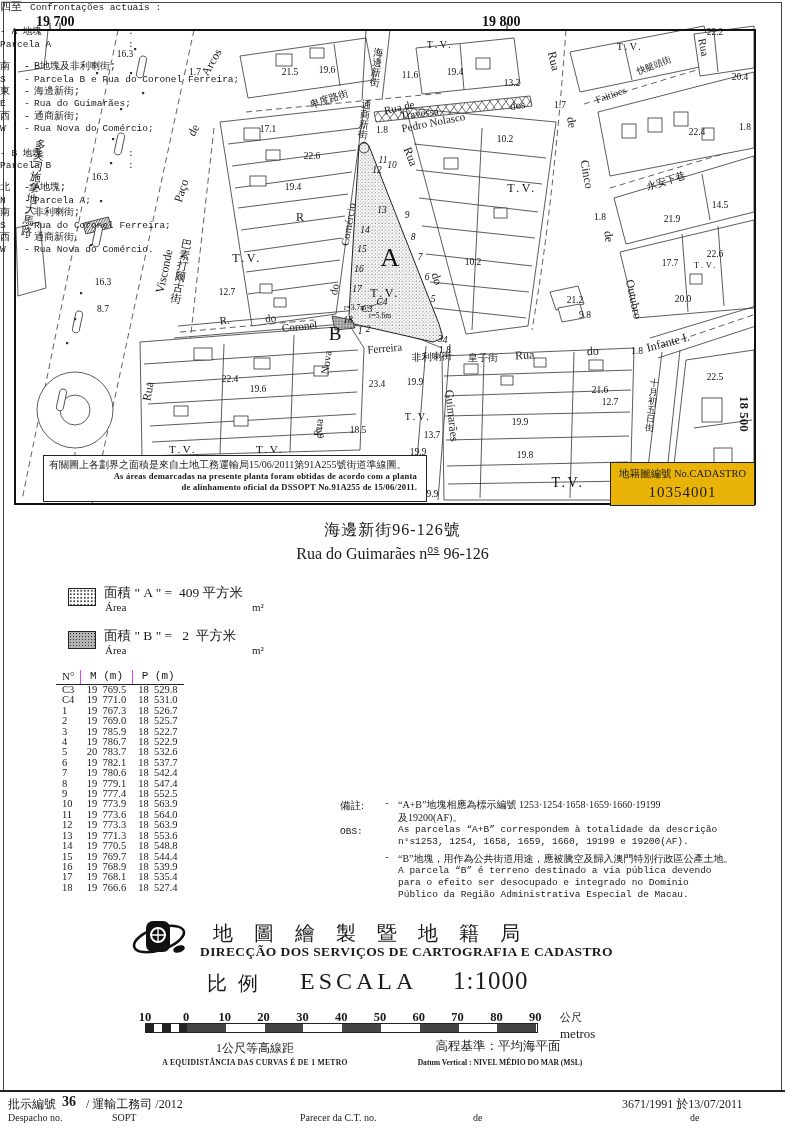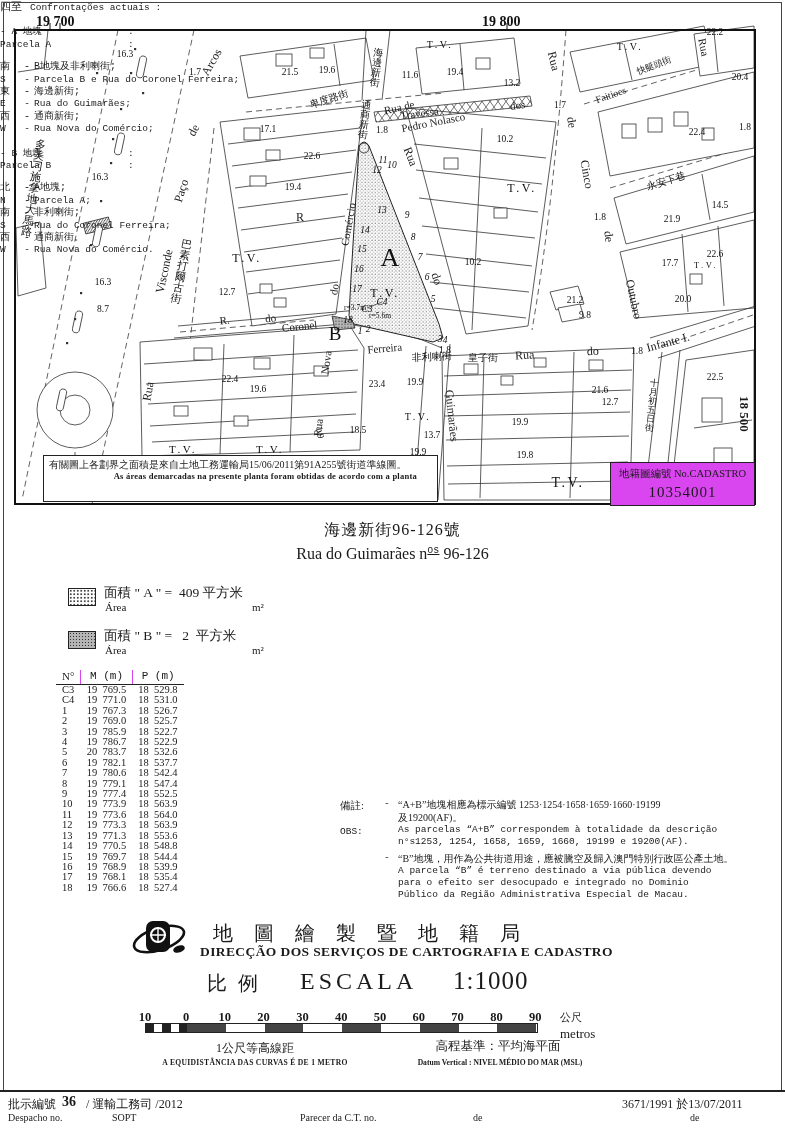--- a/index.html
+++ b/index.html
@@ -10,24 +10,24 @@
   #map-wrap{position:absolute;left:14px;top:8px;width:744px;height:500px;}
   #map-svg{position:absolute;left:0;top:0;}
   .ml-st{font-family:"Liberation Serif",serif;fill:#1c1c1c;}
   .ml-cjk,.ml-vcjk{fill:#111;font-family:"Liberation Serif",serif;}
   .ml-spot{font-family:"Liberation Serif",serif;fill:#111;}
   .ml-tv{font-family:"Liberation Serif",serif;fill:#111;letter-spacing:2.5px;}
   .ml-vx{font-family:"Liberation Serif",serif;font-style:italic;fill:#111;}
   .ml-big{font-family:"Liberation Serif",serif;fill:#111;}
   .ml-ann{font-family:"Liberation Serif",serif;fill:#111;}
   .ml-grid{font-family:"Liberation Serif",serif;font-weight:bold;fill:#111;}
-  #note-box{left:29px;top:447px;width:368px;height:40px;border:1px solid #222;background:#fff;padding:3px 20px 2px 5px;}
+  #note-box{left:29px;top:447px;width:368px;height:40px;border:1px solid #222;background:#fff;padding:3px 9px 2px 5px;}
   #note-box .zh{font-size:10px;line-height:12px;}
   #note-box .pt{font-size:8.6px;font-weight:bold;line-height:10.5px;letter-spacing:.2px;text-align:right;}
-  #cad-box{left:596px;top:454px;width:143px;height:42px;border:1px solid #222;background:#d946ef;text-align:center;}
+  #cad-box{left:596px;top:454px;width:143px;height:42px;border:1px solid #222;background:#eab308;text-align:center;}
   #cad-box .l1{font-size:10.5px;margin-top:4px;}
   #cad-box .l2{font-size:15px;letter-spacing:1px;margin-top:3px;}
   #grid-right{left:752px;top:396px;font-size:13px;font-weight:bold;transform:rotate(90deg);transform-origin:left top;white-space:nowrap;}
   
   .title-zh{left:0;top:520px;width:785px;text-align:center;font-size:16px;letter-spacing:1px;}
   .title-pt{left:0;top:545px;width:785px;text-align:center;font-size:16px;}
   .title-pt sup{font-size:10px;text-decoration:underline;font-family:Liberation Mono, monospace;}
   
   .swatch{width:26px;height:16px;border:1px solid #222;}
   .sw-dots{background-color:#fff;background-image:radial-gradient(#444 0.7px, transparent 0.8px);background-size:3.5px 3.5px;}
@@ -393,20 +393,21 @@
           <text x="376" y="258" class="ml-big" font-size="26" text-anchor="middle">A</text>
           <text x="321" y="332" class="ml-big" font-size="19" text-anchor="middle">B</text>
           <text x="341" y="302" class="ml-ann" font-size="7.5" text-anchor="middle">r=3.7m</text>
           <text x="366" y="310" class="ml-ann" font-size="7.5" text-anchor="middle">r=5.6m</text>
         </g>
     </svg>
 
     <div id="note-box" class="abs">
       <div class="zh">有關圖上各劃界之面積是來自土地工務運輸局15/06/2011第91A255號街道準線圖。</div>
       <div class="pt">As áreas demarcadas na presente planta foram obtidas de acordo com a planta</div>
+      <div class="pt">de alinhamento oficial da DSSOPT No.91A255 de 15/06/2011.</div>
     </div>
 
     <div id="cad-box" class="abs">
       <div class="l1">地籍圖編號 No.CADASTRO</div>
       <div class="l2">10354001</div>
     </div>
   </div>
 
   <div id="grid-right" class="abs">18 500</div>
 

